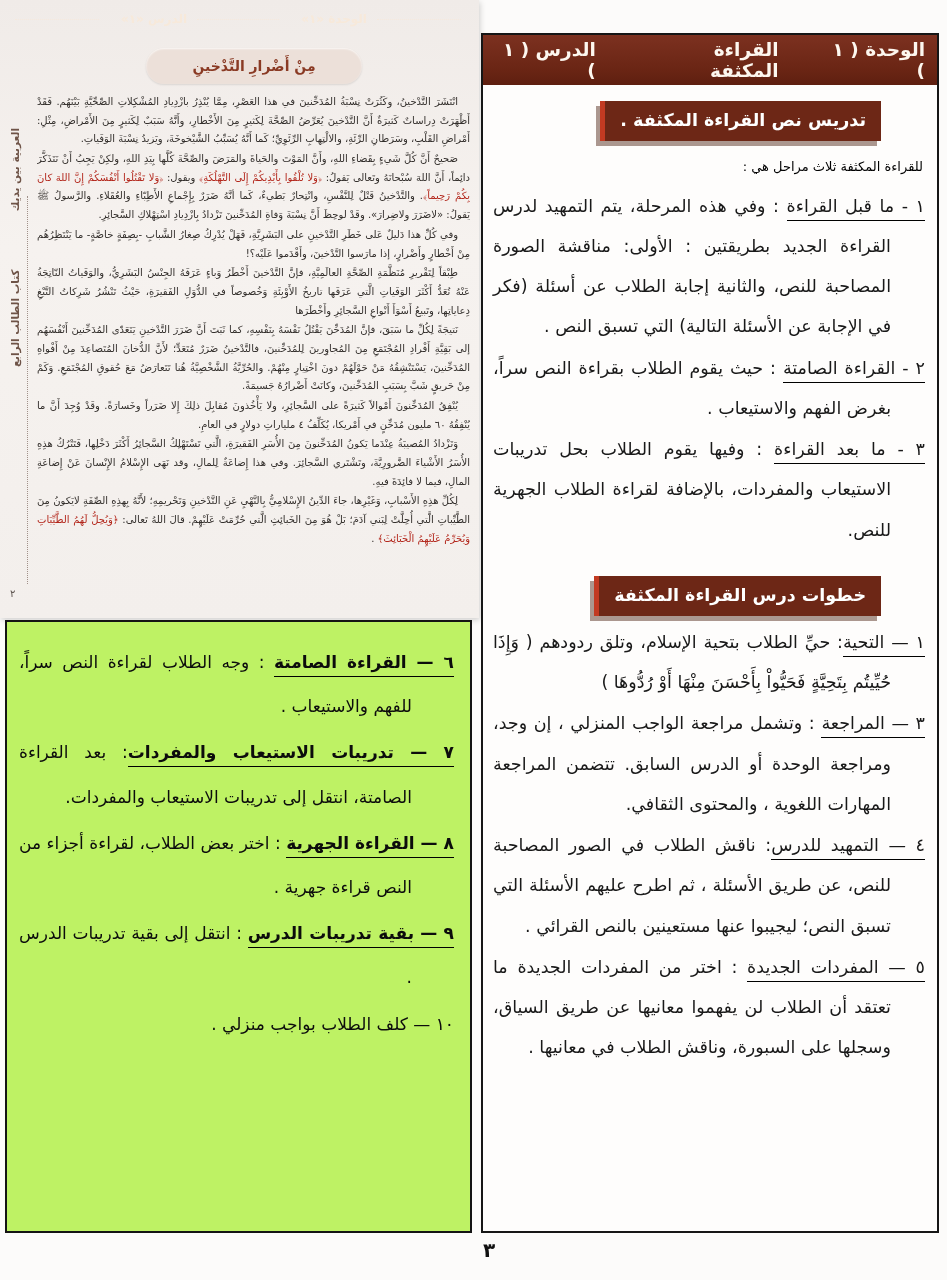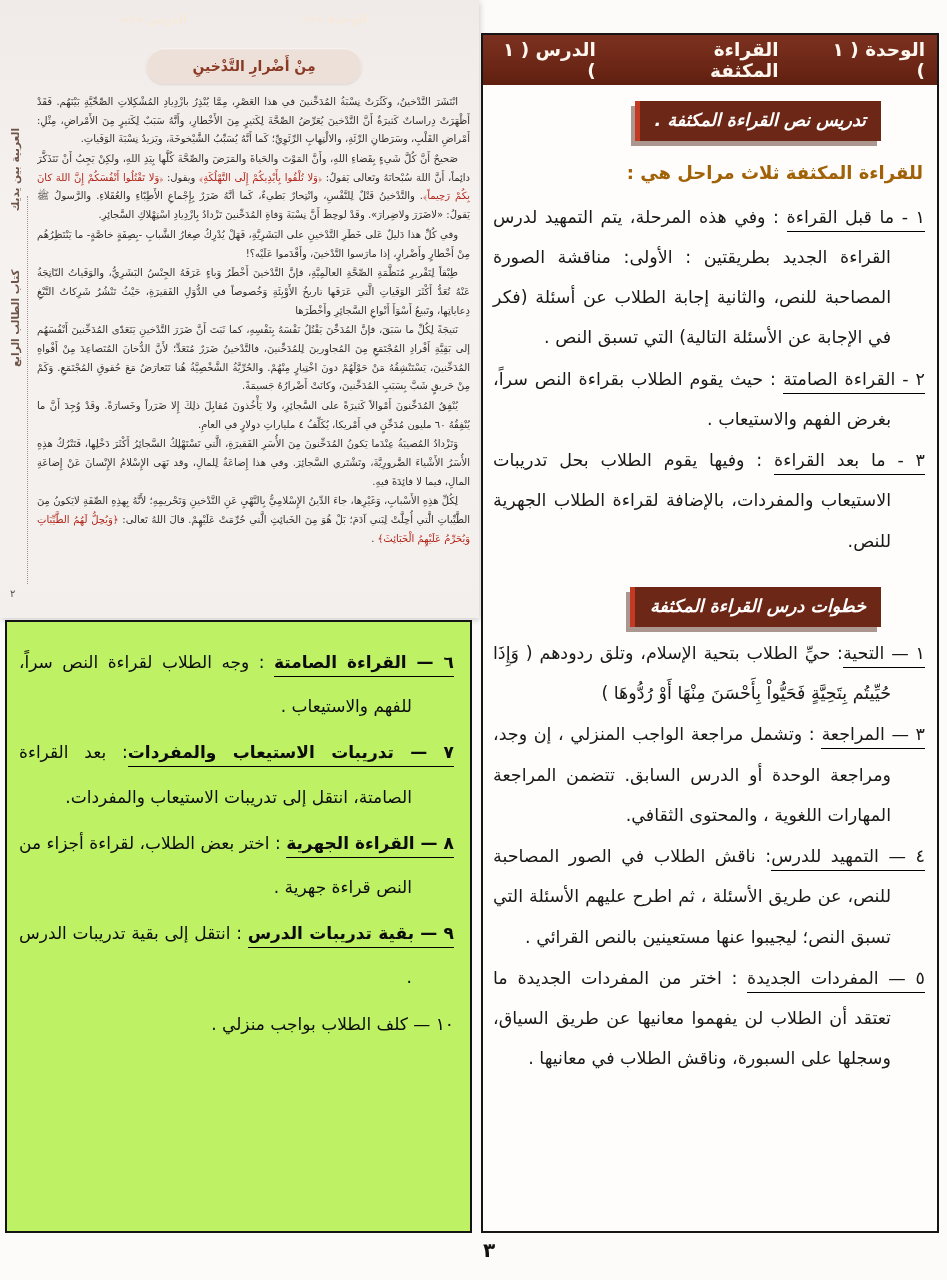--- a/index.html
+++ b/index.html
@@ -73,23 +73,22 @@
   }
   .hdr-unit{margin-left:46px;}
   .hdr-mid{margin-left:52px;}
 
   .rc-body{padding:0 12px 0 10px;}
   .box-title-row{text-align:right;padding-right:44px;margin:16px 0 6px;}
   .box-title{
     display:inline-block;background:#6d2716;color:#fff;font-weight:bold;font-size:17.5px;
     padding:9px 15px 11px;border-left:5px solid #c23a22;
     box-shadow:-4px 5px 0 rgba(72,26,12,.45);
-    font-style:italic;
   }
-  .intro{font-size:18px;font-weight:bold;color:#a16207;margin:12px 2px 4px;line-height:2.2;}
+  .intro{font-size:13px;font-weight:normal;color:#000000;margin:12px 2px 4px;line-height:2.2;}
   .stage,.step{
     font-size:17.5px;line-height:2.3;text-align:justify;color:#191919;
     padding-right:34px;text-indent:-34px;margin:0 0 1px;
   }
   .stage .ul,.step .ul{font-weight:normal;}
 
   .page-num{
     position:absolute;left:472px;top:1238px;width:34px;text-align:center;
     font-size:20px;font-weight:bold;color:#101010;
   }

